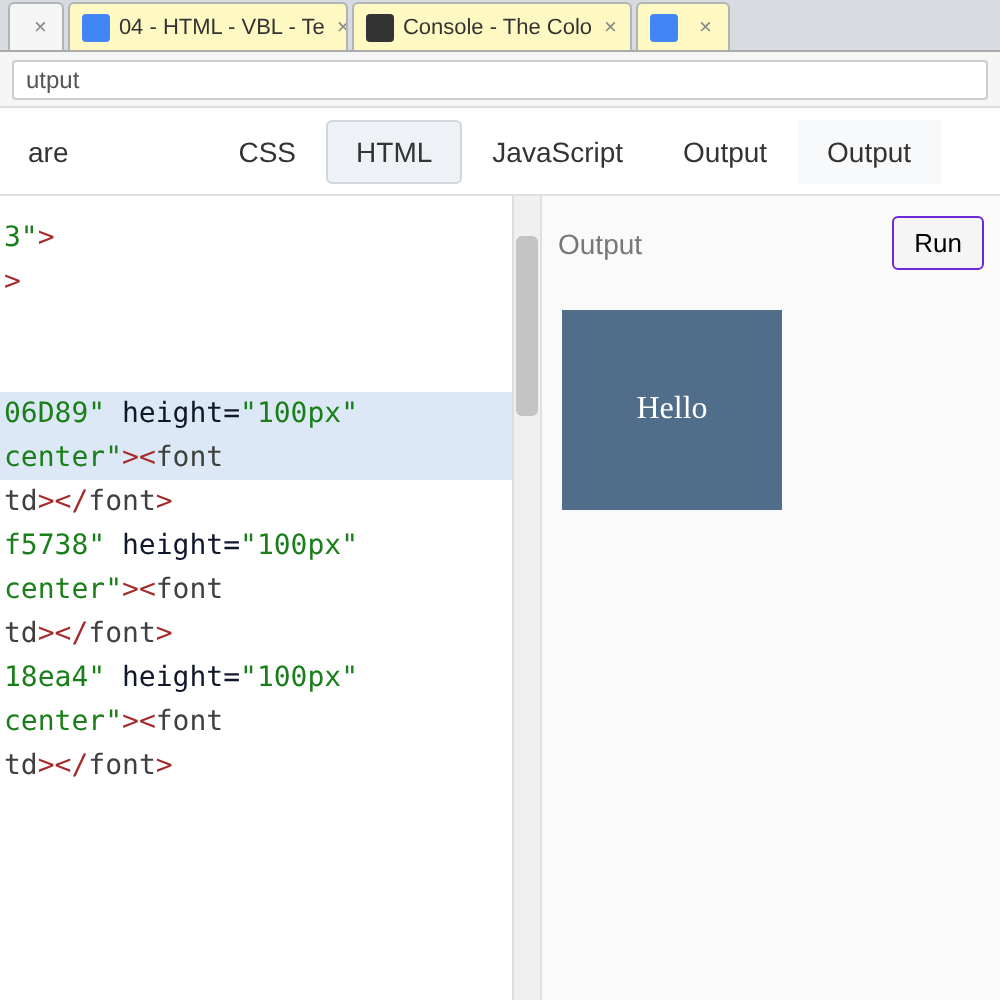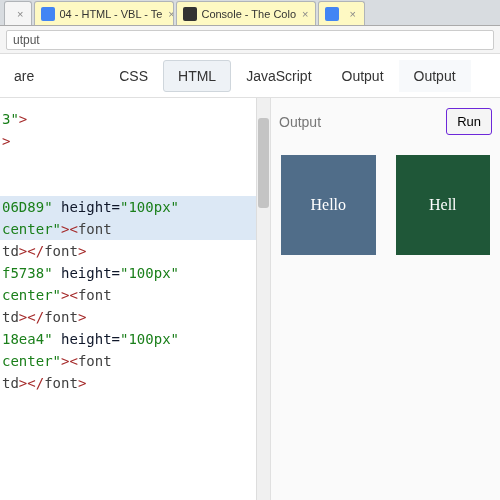--- a/index.html
+++ b/index.html
@@ -106,17 +106,16 @@
   </div>
 
   <div class="out-pane">
     <div class="out-header">
       <span class="out-title">Output</span>
       <button class="run-btn">Run</button>
     </div>
     <div class="out-body">
       <div class="cells">
         <div class="cell cell1">Hello</div>
-        <div class="cell cell2">Hell</div>
       </div>
     </div>
   </div>
 </div>
 
 </body></html>

